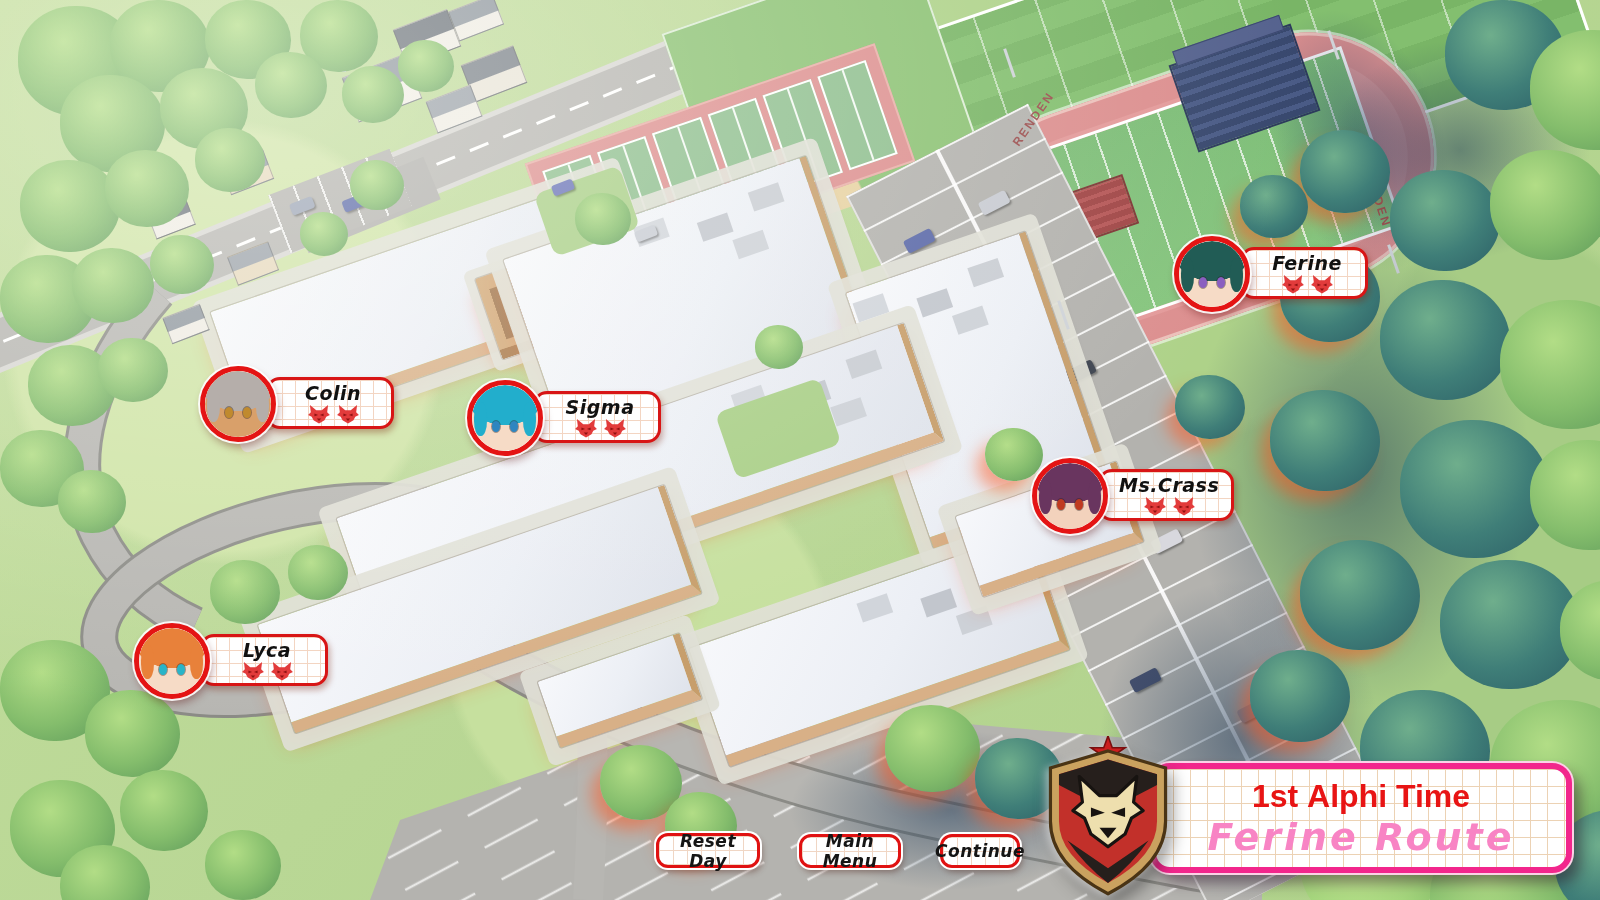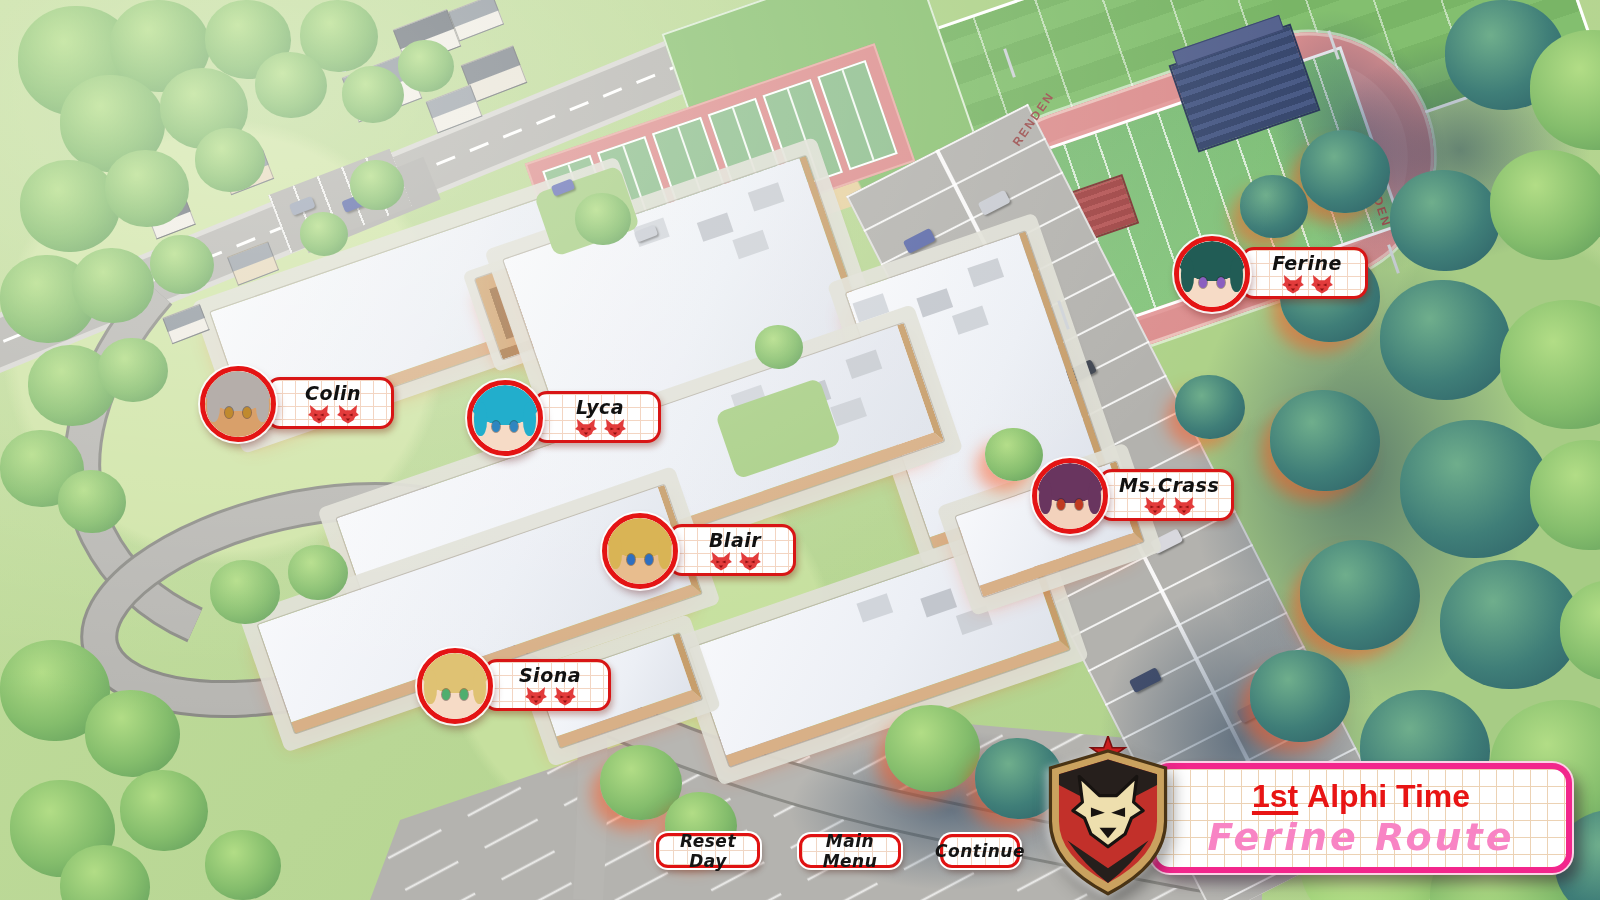--- a/index.html
+++ b/index.html
@@ -97,21 +97,21 @@
      background-color:#fff;background-image:linear-gradient(#f0d6c4 1px, transparent 1px),linear-gradient(90deg,#f0d6c4 1px, transparent 1px);
      background-size:14px 14px;box-shadow:0 0 0 2px #fff, 2px 4px 6px rgba(70,20,10,.4);
      font-family:"DejaVu Sans",sans-serif;font-size:17px;font-weight:800;font-style:italic;color:#151515;
      display:flex;align-items:center;justify-content:center;padding:0;cursor:pointer;letter-spacing:.5px;}
   #banner{position:absolute;left:1150px;top:763px;width:422px;height:110px;z-index:78;box-sizing:border-box;
      border:6px solid #f2268c;border-radius:20px;
      background-color:#fff;background-image:linear-gradient(#ecd2b4 1px, transparent 1px),linear-gradient(90deg,#ecd2b4 1px, transparent 1px);
      background-size:17px 17px;box-shadow:0 0 0 2px #fbd2e6, 8px 10px 14px rgba(40,10,30,.45);
      display:flex;flex-direction:column;align-items:center;justify-content:center;gap:2px;}
   #banner .l1{font-family:"Liberation Sans",sans-serif;font-size:32px;font-weight:900;color:#e81414;line-height:36px;}
-  #banner .l1 .ord{text-decoration:underline;text-decoration-thickness:4px;text-underline-offset:4px;}
+  #banner .l1 .ord{text-decoration-thickness:4px;text-underline-offset:4px;}
   #banner .l2{font-size:38px;font-weight:900;font-style:italic;color:#f884c4;letter-spacing:3px;line-height:42px;}
   #crest{position:absolute;left:1042px;top:736px;width:132px;height:162px;z-index:79;
      filter:drop-shadow(-3px 2px 4px rgba(255,255,255,.55)) drop-shadow(5px 8px 8px rgba(0,0,0,.4));}
   #roads{position:absolute;inset:0;z-index:2;}
   .pole{position:absolute;width:3px;height:30px;background:#cfd3d8;z-index:6;transform:rotate(-19deg);}
 </style>
 </head>
 <body>
 
 <div id="stage">
@@ -320,21 +320,21 @@
     </div>
     <div class="m-avatar">
       <div class="m-skin" style="background: rgb(217, 160, 106);"></div>
       <div class="m-hair"></div>
       <div class="m-eye l"></div>
       <div class="m-eye r"></div>
     </div>
   </div>
       <div class="marker" style="left: 467px; top: 380px; --hair: #22aecc; --eyes: #2e86c0;">
     <div class="m-label">
-      <div class="m-name">Lyca</div>
+      <div class="m-name">Sigma</div>
       <div class="m-wolves">
             <svg viewBox="0 0 24 22">
               <path d="M2,1 L9,7 L15,7 L22,1 L21,9 L24,12 L20,14 L18,18 L12,21.5 L6,18 L4,14 L0,12 L3,9 Z" fill="#e23b3b"></path>
               <path d="M7,10.5 L11,12.2 L7,13.6 Z" fill="#8f1212"></path>
               <path d="M17,10.5 L13,12.2 L17,13.6 Z" fill="#8f1212"></path>
               <path d="M9.6,16 L14.4,16 L12,18.8 Z" fill="#8f1212"></path>
             </svg>
             <svg viewBox="0 0 24 22">
               <path d="M2,1 L9,7 L15,7 L22,1 L21,9 L24,12 L20,14 L18,18 L12,21.5 L6,18 L4,14 L0,12 L3,9 Z" fill="#e23b3b"></path>
               <path d="M7,10.5 L11,12.2 L7,13.6 Z" fill="#8f1212"></path>
@@ -368,48 +368,23 @@
             </svg>
           </div>
     </div>
     <div class="m-avatar">
       <div class="m-skin" style="background: rgb(243, 210, 188);"></div>
       <div class="m-hair"></div>
       <div class="m-eye l"></div>
       <div class="m-eye r"></div>
     </div>
   </div>
-      <div class="marker" style="left: 602px; top: 513px; --hair: #d9b455; --eyes: #2e6fc0;">
+      <div class="marker" style="left: 134px; top: 623px; --hair: #e8813a; --eyes: #28b4c8;">
     <div class="m-label">
-      <div class="m-name">Blair</div>
-      <div class="m-wolves">
-            <svg viewBox="0 0 24 22">
-              <path d="M2,1 L9,7 L15,7 L22,1 L21,9 L24,12 L20,14 L18,18 L12,21.5 L6,18 L4,14 L0,12 L3,9 Z" fill="#e23b3b"></path>
-              <path d="M7,10.5 L11,12.2 L7,13.6 Z" fill="#8f1212"></path>
-              <path d="M17,10.5 L13,12.2 L17,13.6 Z" fill="#8f1212"></path>
-              <path d="M9.6,16 L14.4,16 L12,18.8 Z" fill="#8f1212"></path>
-            </svg>
-            <svg viewBox="0 0 24 22">
-              <path d="M2,1 L9,7 L15,7 L22,1 L21,9 L24,12 L20,14 L18,18 L12,21.5 L6,18 L4,14 L0,12 L3,9 Z" fill="#e23b3b"></path>
-              <path d="M7,10.5 L11,12.2 L7,13.6 Z" fill="#8f1212"></path>
-              <path d="M17,10.5 L13,12.2 L17,13.6 Z" fill="#8f1212"></path>
-              <path d="M9.6,16 L14.4,16 L12,18.8 Z" fill="#8f1212"></path>
-            </svg>
-          </div>
-    </div>
-    <div class="m-avatar">
-      <div class="m-skin" style="background: rgb(232, 189, 142);"></div>
-      <div class="m-hair"></div>
-      <div class="m-eye l"></div>
-      <div class="m-eye r"></div>
-    </div>
-  </div>
-      <div class="marker" style="left: 417px; top: 648px; --hair: #dfc273; --eyes: #4fae6e;">
-    <div class="m-label">
-      <div class="m-name">Siona</div>
+      <div class="m-name">Lyca</div>
       <div class="m-wolves">
             <svg viewBox="0 0 24 22">
               <path d="M2,1 L9,7 L15,7 L22,1 L21,9 L24,12 L20,14 L18,18 L12,21.5 L6,18 L4,14 L0,12 L3,9 Z" fill="#e23b3b"></path>
               <path d="M7,10.5 L11,12.2 L7,13.6 Z" fill="#8f1212"></path>
               <path d="M17,10.5 L13,12.2 L17,13.6 Z" fill="#8f1212"></path>
               <path d="M9.6,16 L14.4,16 L12,18.8 Z" fill="#8f1212"></path>
             </svg>
             <svg viewBox="0 0 24 22">
               <path d="M2,1 L9,7 L15,7 L22,1 L21,9 L24,12 L20,14 L18,18 L12,21.5 L6,18 L4,14 L0,12 L3,9 Z" fill="#e23b3b"></path>
               <path d="M7,10.5 L11,12.2 L7,13.6 Z" fill="#8f1212"></path>

